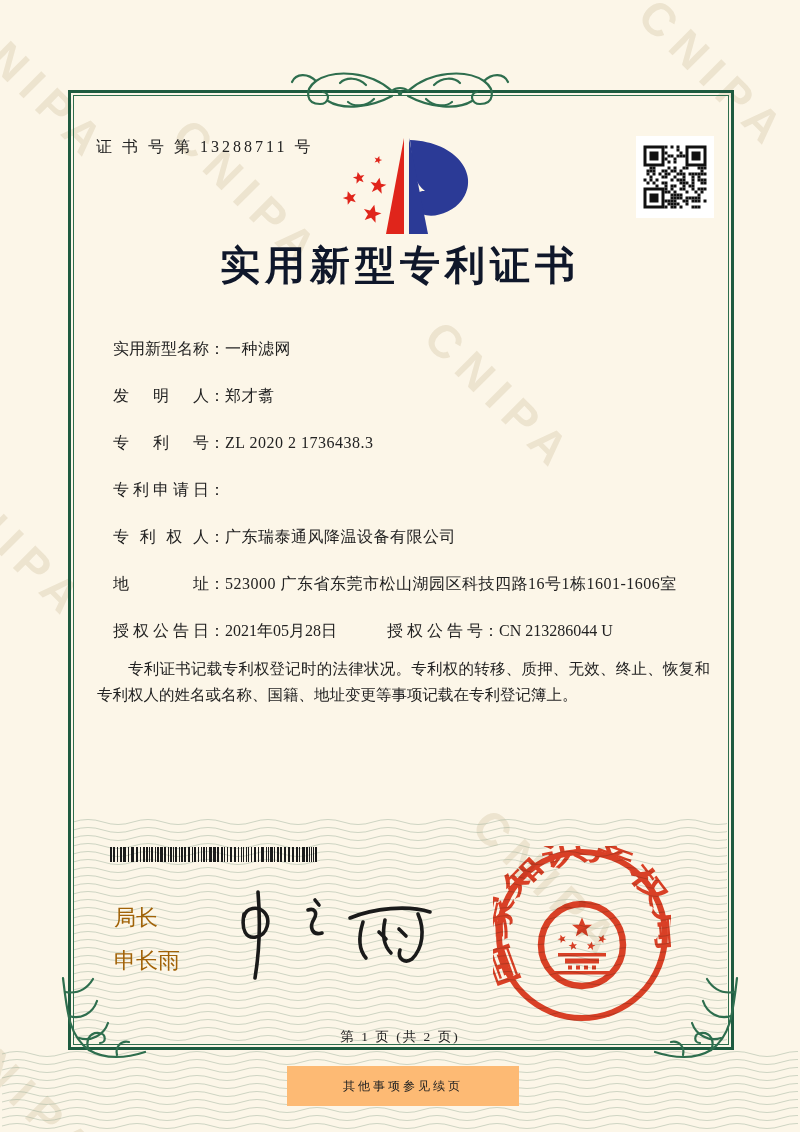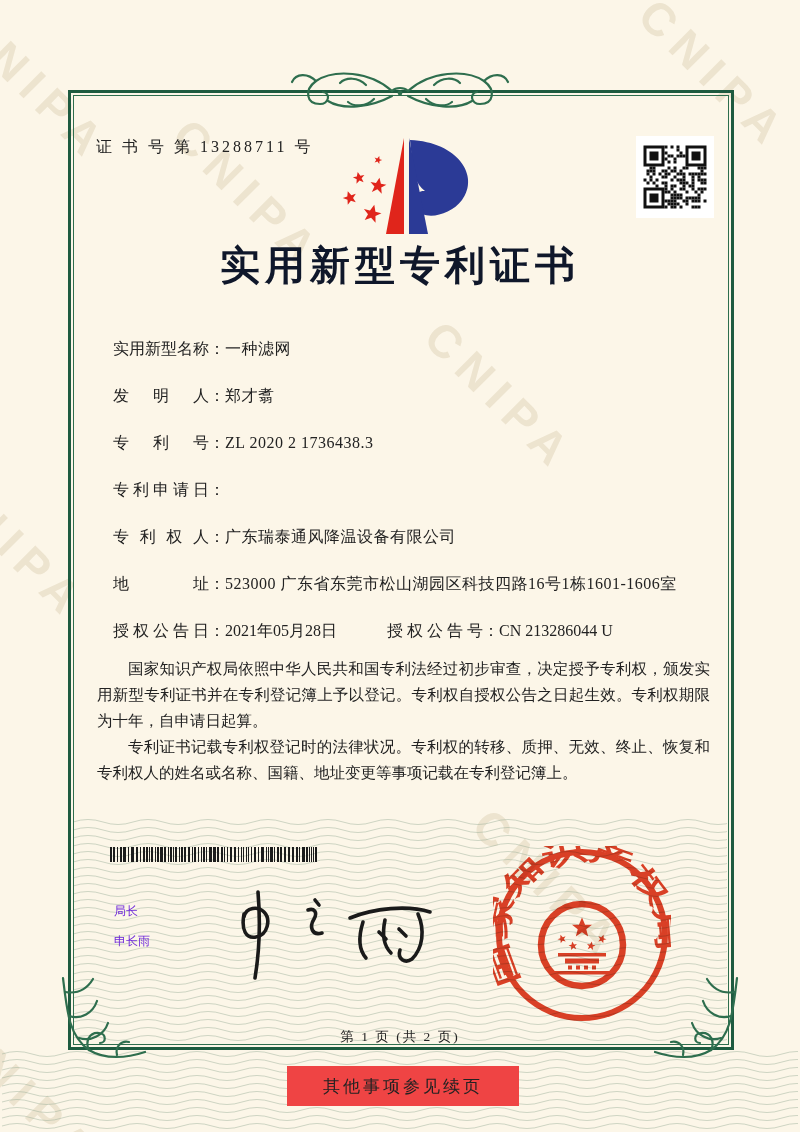--- a/index.html
+++ b/index.html
@@ -36,34 +36,34 @@
 
   .body-text{position:absolute;left:97px;top:656px;width:613px;font-size:15.5px;line-height:26px;
              text-align:justify;z-index:4;}
   .body-text p{margin:0;text-indent:2em;}
 
   .waves{position:absolute;z-index:1;pointer-events:none;}
 
   .barcode{position:absolute;left:110px;top:847px;z-index:4;}
 
   .signer{position:absolute;left:114px;top:903px;z-index:4;
-          font-family:"Liberation Sans","DejaVu Sans",sans-serif;font-size:12px;color:#6d28d9;}
+          font-family:"Liberation Sans","DejaVu Sans",sans-serif;font-size:22px;color:#a16207;}
   .signer div{margin-bottom:13px;}
   .signature{position:absolute;left:222px;top:886px;z-index:4;}
 
   .seal{position:absolute;left:493px;top:846px;width:178px;height:178px;z-index:5;
         opacity:0.93;mix-blend-mode:multiply;}
   .stamp-date{position:absolute;left:498px;top:976px;width:180px;z-index:6;font-size:16px;
               letter-spacing:1px;color:#161616;text-align:center;}
 
   .page-info{position:absolute;left:0;top:1028px;width:100%;text-align:center;font-size:13.5px;
              letter-spacing:2px;z-index:4;font-family:Liberation Serif, serif;}
 
-  .note-box{position:absolute;left:287px;top:1066px;width:232px;height:40px;background:#ef4444;
-            z-index:4;display:flex;align-items:center;justify-content:center;font-size:17px;
+  .note-box{position:absolute;left:287px;top:1066px;width:232px;height:40px;background:#fdba74;
+            z-index:4;display:flex;align-items:center;justify-content:center;font-size:12px;
             letter-spacing:3px;}
 
   .ornament{position:absolute;z-index:3;pointer-events:none;}
   .orn-top{left:270px;top:63px;width:260px;height:54px;}
   .orn-bl{left:57px;top:976px;width:100px;height:86px;}
   .orn-br{left:643px;top:976px;width:100px;height:86px;transform:scaleX(-1);}
 </style>
 </head>
 <body>
 
@@ -361,21 +361,20 @@
       </span>
       <span class="grant-pair grant-pair2">
         <span class="f-label">授权公告号</span>
           <span class="f-colon">：</span>
         <span>CN 213286044 U</span>
       </span>
     </div>
   </div>
 
   <div class="body-text">
-    <p>国家知识产权局依照中华人民共和国专利法经过初步审查，决定授予专利权，颁发实用新型专利证书并在专利登记簿上予以登记。专利权自授权公告之日起生效。专利权期限为十年，自申请日起算。</p>
     <p>专利证书记载专利权登记时的法律状况。专利权的转移、质押、无效、终止、恢复和专利权人的姓名或名称、国籍、地址变更等事项记载在专利登记簿上。</p>
   </div>
 
   <svg id="barcode" class="barcode" width="212" height="15">
       <rect x="0" y="0" width="2" height="15" fill="#1c1c1c"></rect>
       <rect x="3" y="0" width="2" height="15" fill="#1c1c1c"></rect>
       <rect x="7" y="0" width="1" height="15" fill="#1c1c1c"></rect>
       <rect x="10" y="0" width="2" height="15" fill="#1c1c1c"></rect>
       <rect x="13" y="0" width="3" height="15" fill="#1c1c1c"></rect>
       <rect x="18" y="0" width="1" height="15" fill="#1c1c1c"></rect>

